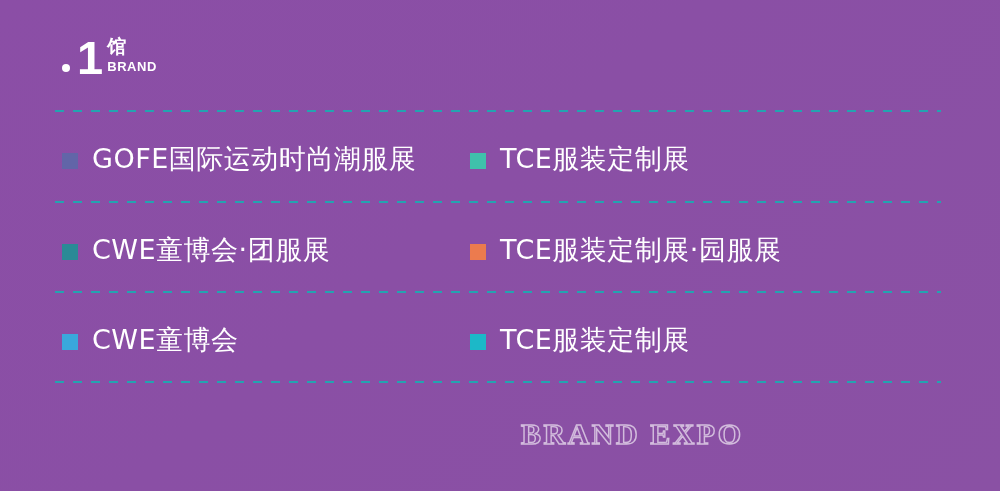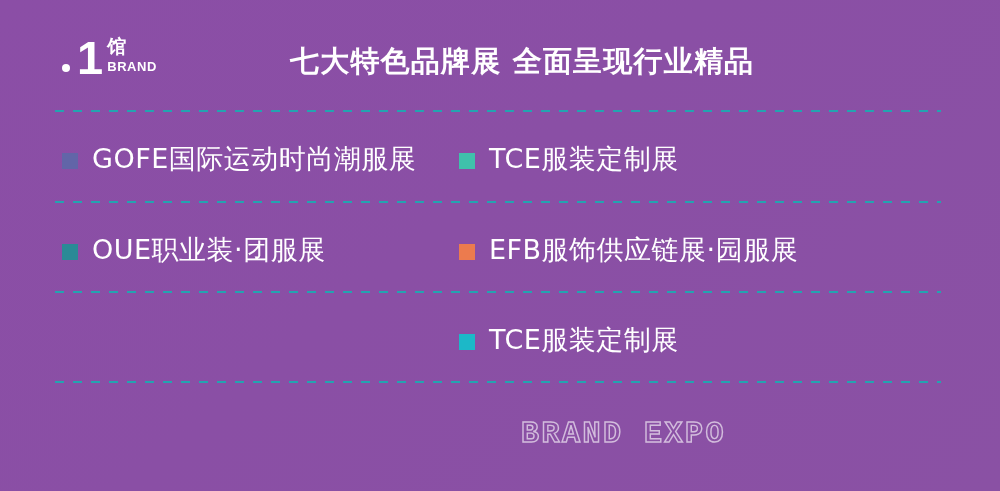--- a/index.html
+++ b/index.html
@@ -117,21 +117,21 @@
     width: 1000px;
     height: 90px;
   }
   .cell {
     position: absolute;
     display: flex;
     align-items: center;
     height: 90px;
   }
   .cell.col1 { left: 62px; }
-  .cell.col2 { left: 459px; justify-content: flex-end; }
+  .cell.col2 { left: 470px; justify-content: flex-end; }
 
   .bullet {
     width: 16px;
     height: 16px;
     flex: 0 0 16px;
     margin-right: 14px;
     margin-top: 4px;
   }
   .cell-label {
     color: #ffffff;
@@ -148,42 +148,41 @@
     position: absolute;
     left: 521px;
     top: 417px;
     font-size: 30px;
     line-height: 34px;
     font-weight: bold;
     letter-spacing: 2.5px;
     color: transparent;
     -webkit-text-stroke: 1.4px rgba(255,255,255,0.62);
     text-shadow: none;
-    font-family: Liberation Mono, monospace;
+    font-family: Liberation Serif, serif;
     white-space: nowrap;
     text-align: center;
   }
 </style>
 </head>
 <body>
 
 <div id="poster">
 
   <div class="header">
 
     <div class="hall-badge">
       <span class="hall-dot"></span>
       <span class="hall-num">1</span>
       <span class="hall-words">
         <span class="hall-cn">馆</span>
         <span class="hall-en">BRAND</span>
       </span>
     </div>
 
-    <div class="headline">七大特色品牌展  全面呈现行业精品</div>
   </div>
 
   <div class="divider" style="top:110px;"></div>
   <div class="divider" style="top:201px;"></div>
   <div class="divider" style="top:291px;"></div>
   <div class="divider" style="top:381px;"></div>
 
   <div class="rows">
 
     <div class="row" style="top:114px;">
@@ -193,29 +192,33 @@
       </div>
       <div class="cell col2">
         <span class="bullet" style="background:#3fc1ab;"></span>
         <span class="cell-label">TCE服装定制展</span>
       </div>
     </div>
 
     <div class="row" style="top:205px;">
       <div class="cell col1">
         <span class="bullet" style="background:#2a8a96;"></span>
-        <span class="cell-label">OUE职业装·团服展</span>
+        <span class="cell-label">CWE童博会·团服展</span>
       </div>
       <div class="cell col2">
         <span class="bullet" style="background:#ec7b4e;"></span>
-        <span class="cell-label">EFB服饰供应链展·园服展</span>
+        <span class="cell-label">TCE服装定制展·园服展</span>
       </div>
     </div>
 
     <div class="row" style="top:295px;">
+      <div class="cell col1">
+        <span class="bullet" style="background:#3aa8dc;"></span>
+        <span class="cell-label">CWE童博会</span>
+      </div>
       <div class="cell col2">
         <span class="bullet" style="background:#1cb8c8;"></span>
         <span class="cell-label">TCE服装定制展</span>
       </div>
     </div>
 
 
   </div>
 
   <div class="brand-expo">BRAND EXPO</div>

